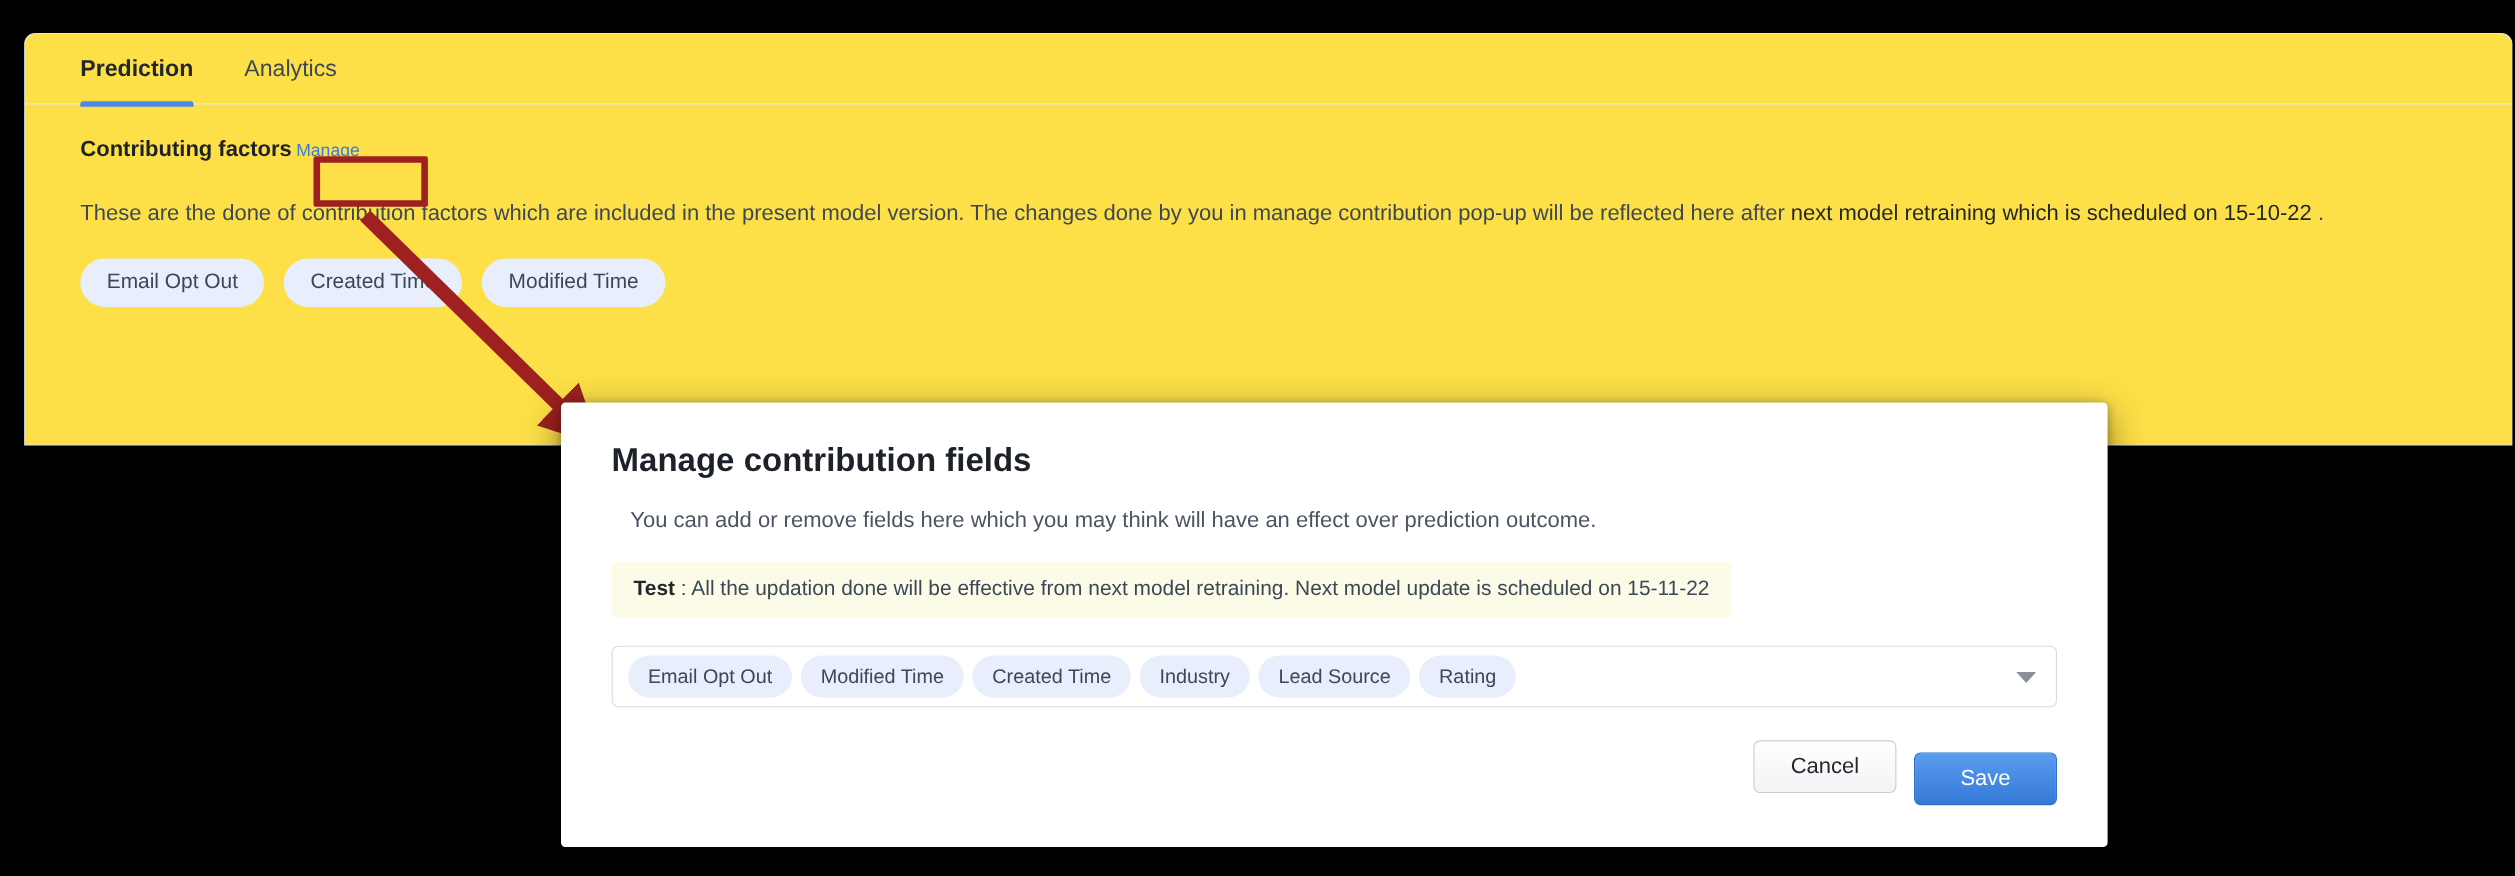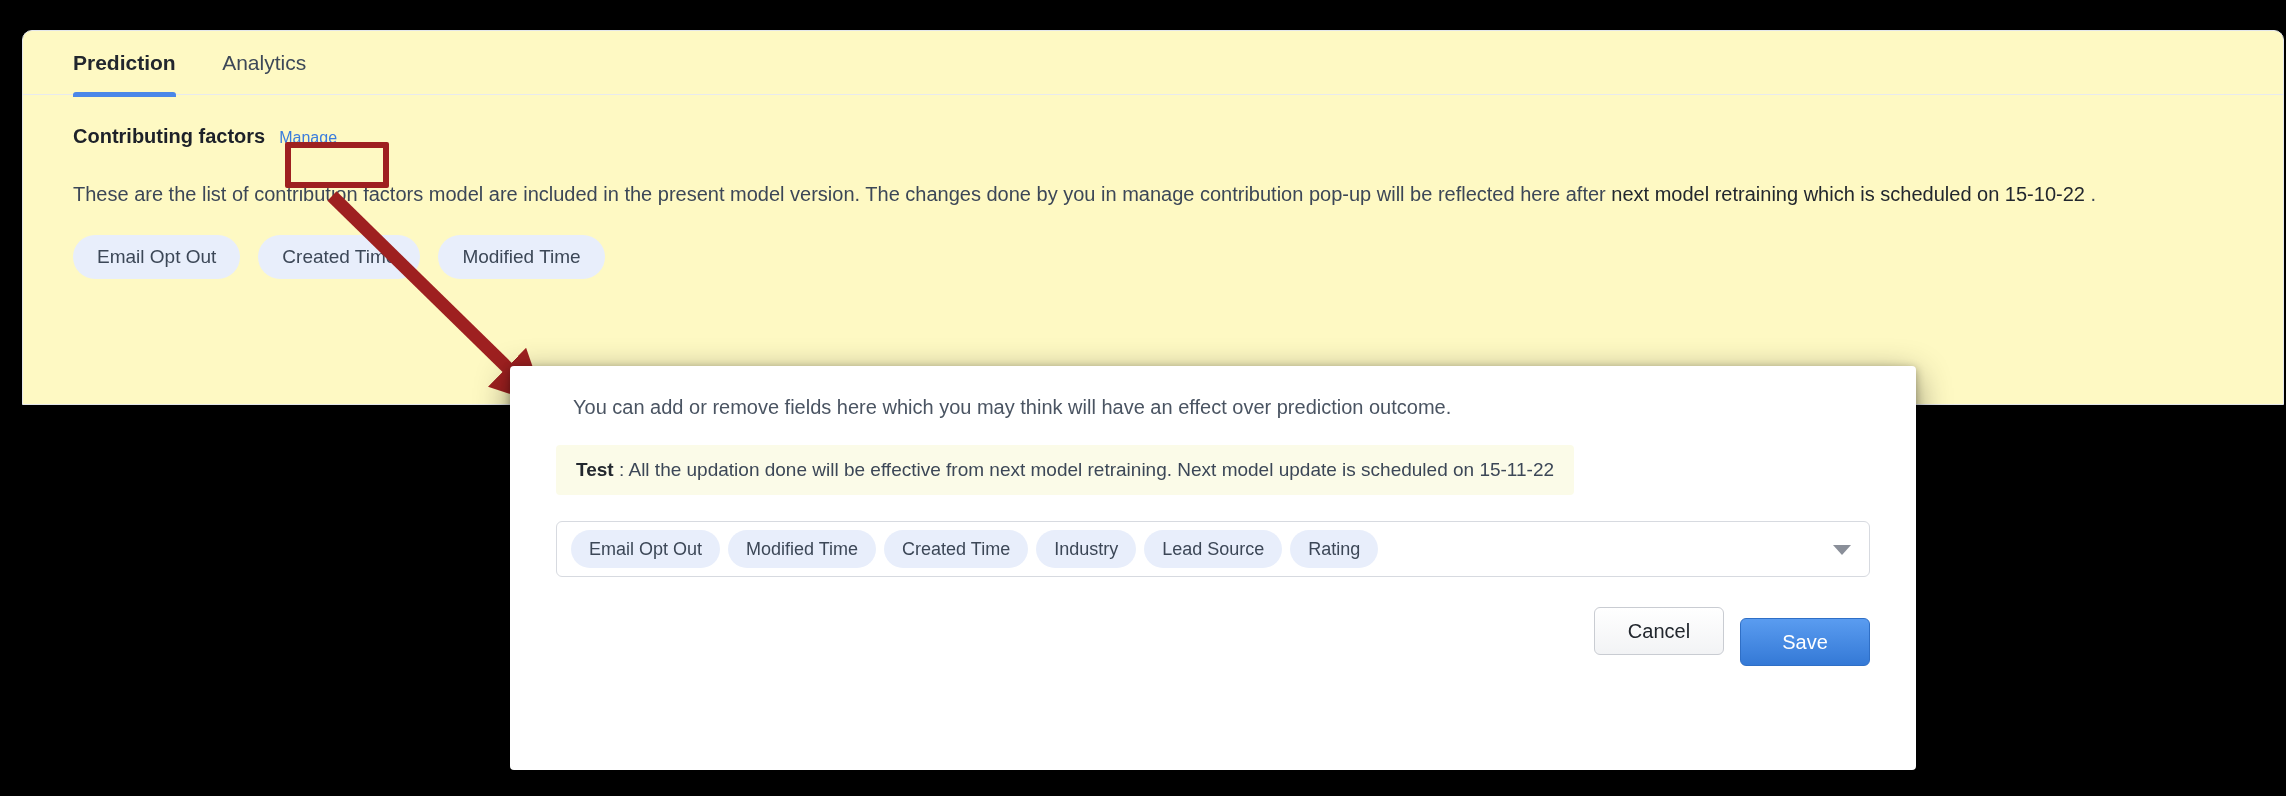--- a/index.html
+++ b/index.html
@@ -14,21 +14,21 @@
     position: relative;
     width: 2286px; height: 796px;
     background: #000000;
   }
 
   
   .panel {
     position: absolute;
     left: 22px; top: 30px;
     width: 2262px; height: 375px;
-    background: #fef9c3;
+    background: #fde047;
     border: 1px solid #e3e6ea;
     border-radius: 10px 10px 0 0;
     overflow: hidden;
   }
 
   
   .tabbar {
     position: relative;
     height: 64px;
     border-bottom: 1px solid #e8eaee;
@@ -52,21 +52,20 @@
     height: 5px;
     background: #4a87e8;
     border-radius: 3px 3px 0 0;
   }
 
   .body { padding: 30px 50px 0 50px; }
 
   .cf-row {
     display: flex;
     align-items: baseline;
-    gap: 10px;
     margin-bottom: 14px;
     height: 40px;
   }
   .cf-title {
     font-size: 20px;
     font-weight: bold;
     color: #1d2129;
   }
   .cf-manage {
     font-size: 16px;
@@ -228,21 +227,21 @@
     </div>
 
     <div class="body">
 
       <div class="cf-row">
         <span class="cf-title">Contributing factors</span>
         <span class="cf-manage">Manage</span>
       </div>
 
       <p class="desc">
-        <span>These are the list of contribution factors model are included in the present model version. The changes done by you in manage contribution pop-up will be reflected here after </span><b>next model retraining which is scheduled on 15-10-22</b><span> .</span>
+        <span>These are the done of contribution factors which are included in the present model version. The changes done by you in manage contribution pop-up will be reflected here after </span><b>next model retraining which is scheduled on 15-10-22</b><span> .</span>
       </p>
 
       <div class="pill-row">
         <span class="pill">Email Opt Out</span>
         <span class="pill">Created Time</span>
         <span class="pill">Modified Time</span>
       </div>
 
     </div>
   </div>
@@ -252,20 +251,21 @@
       <marker id="arrowhead" markerWidth="4.2" markerHeight="4.2" refX="1.4" refY="2.1" orient="auto">
         <polygon points="0,0 4.2,2.1 0,4.2" fill="#9e2020"></polygon>
       </marker>
     </defs>
     <line x1="332" y1="196" x2="520" y2="380" stroke="#9e2020" stroke-width="13" marker-end="url(#arrowhead)"></line>
   </svg>
   <div class="anno-box"></div>
 
   <div class="dialog">
 
+    <div class="dlg-title">Manage contribution fields</div>
 
     <div class="dlg-sub">You can add or remove fields here which you may think will have an effect over prediction outcome.</div>
 
     <div class="note">
       <b>Test</b><span> : All the updation done will be effective from next model retraining. Next model update is scheduled on 15-11-22</span>
     </div>
 
     <div class="multiselect">
       <span class="ms-chip">Email Opt Out</span>
       <span class="ms-chip">Modified Time</span>

